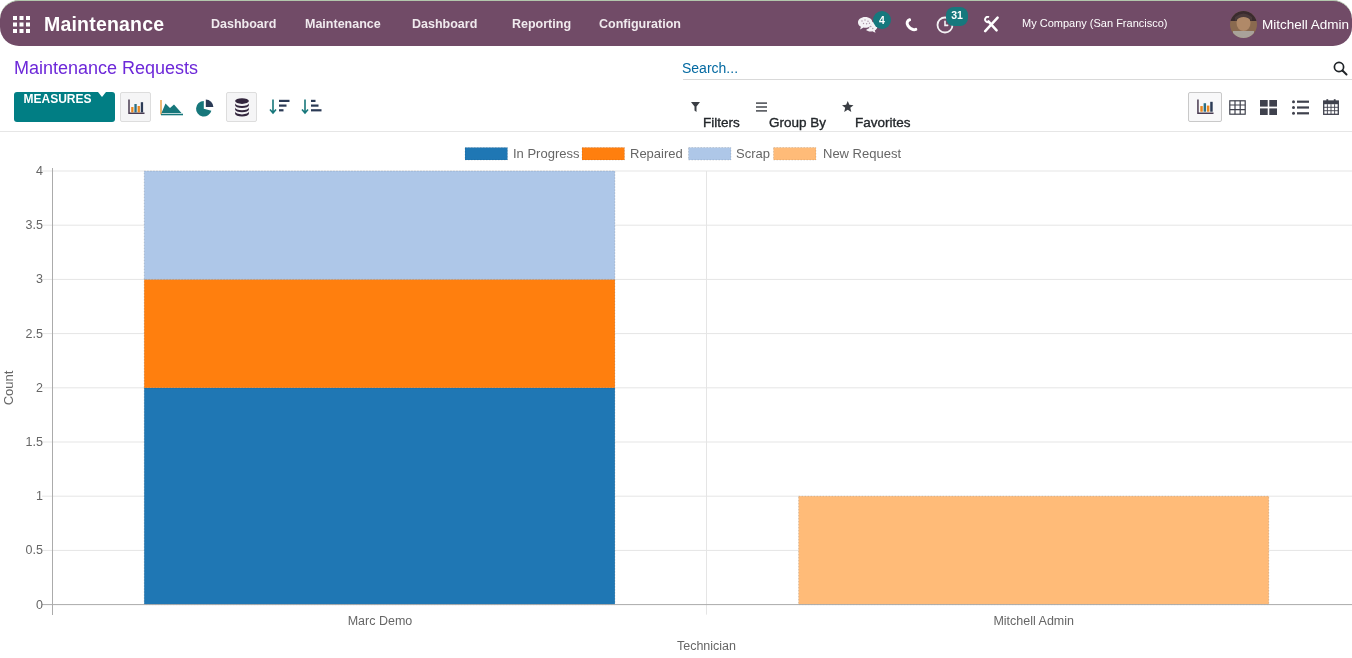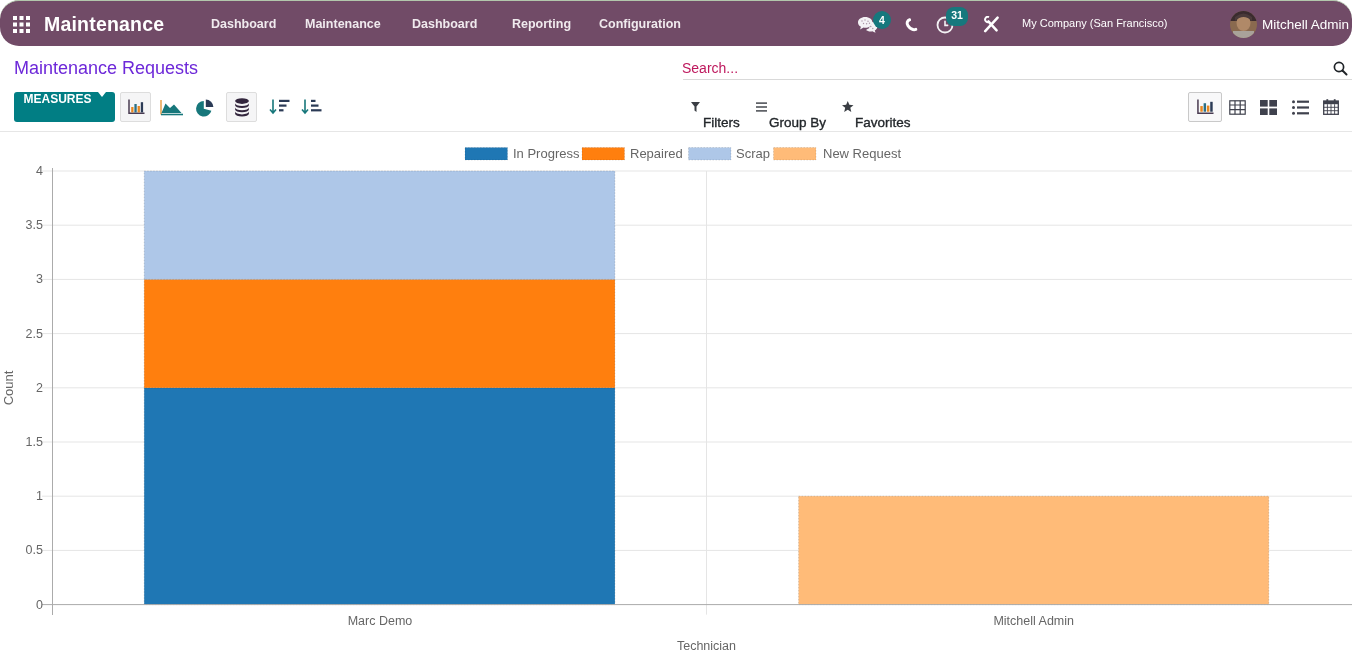--- a/index.html
+++ b/index.html
@@ -7,21 +7,21 @@
     font-family:"Liberation Sans", sans-serif; }
   .abs { position:absolute; }
   
   #nav { position:absolute; left:0; top:0; width:1352px; height:46px; background:#714B67; border-top:1px solid #b2c6ac;border-radius:19px; }
   #nav .brand { position:absolute; left:44px; top:12px; font-size:19.5px; font-weight:700; color:#fff; letter-spacing:0.2px;}
   .mitem { position:absolute; top:16px; font-size:12.5px; font-weight:700; color:#f0eaee;padding-left:14px; }
   .navtxt { position:absolute; top:16px; font-size:13.5px; color:#fff; }
   .badge { position:absolute; background:#16787d; color:#fff; font-size:10.5px; font-weight:700; border-radius:8px; text-align:center; line-height:16px; }
   
   #title { position:absolute; left:14px; top:58px; font-size:18px; color:#6d28d9; }
-  #search-ph { position:absolute; left:682px; top:60px; font-size:14px; color:#be185d; }
+  #search-ph { position:absolute; left:682px; top:60px; font-size:14px; color:#0369a1; }
   #search-line { position:absolute; left:683px; top:79px; width:669px; height:1px; background:#d9d9d9; }
   #measures { position:absolute; left:14px; top:92px; width:101px; height:29.5px; background:#017e84; border-radius:3px; color:#fff; font-size:12px; font-weight:700; display:flex; align-items:flex-start; justify-content:center; }
   #caret { width:0; height:0; border-left:4.5px solid transparent; border-right:4.5px solid transparent; border-top:5px solid #fff; margin-left:6px; }
   .iconbox { position:absolute; top:92px; width:31px; height:30px; background:#f5f5f6; border:1px solid #ddd; border-radius:2px; }
   .ftxt { position:absolute; top:115px; font-size:13.5px; color:#23272b; -webkit-text-stroke:0.35px #23272b; }
   #panel-border { position:absolute; left:0; top:131px; width:1352px; height:1px; background:#e6e6e6; }
 </style>
 </head>
 <body>
 <div id="nav">

